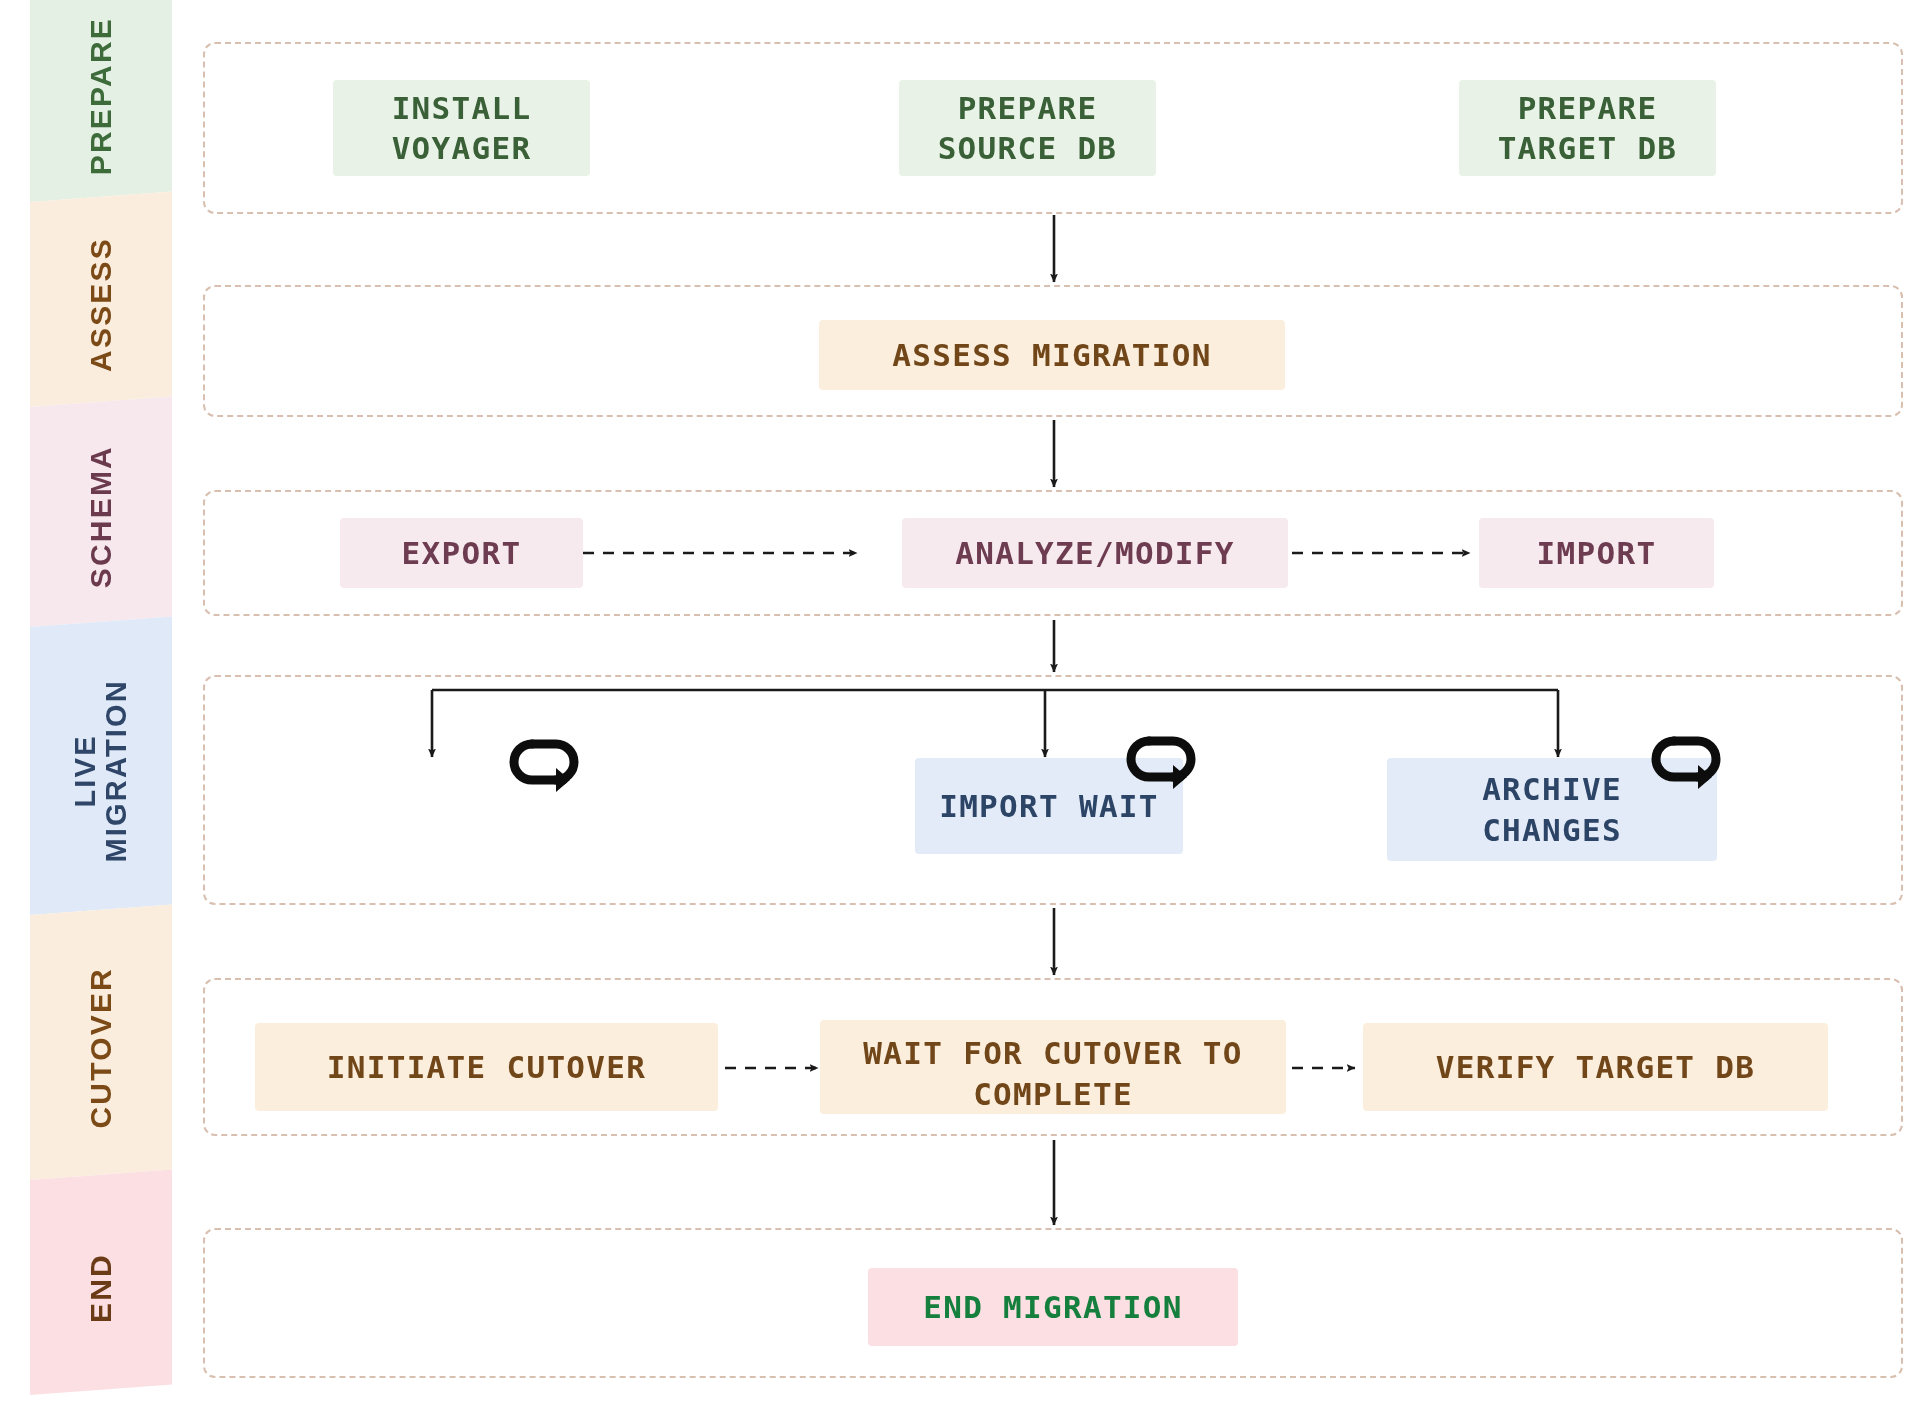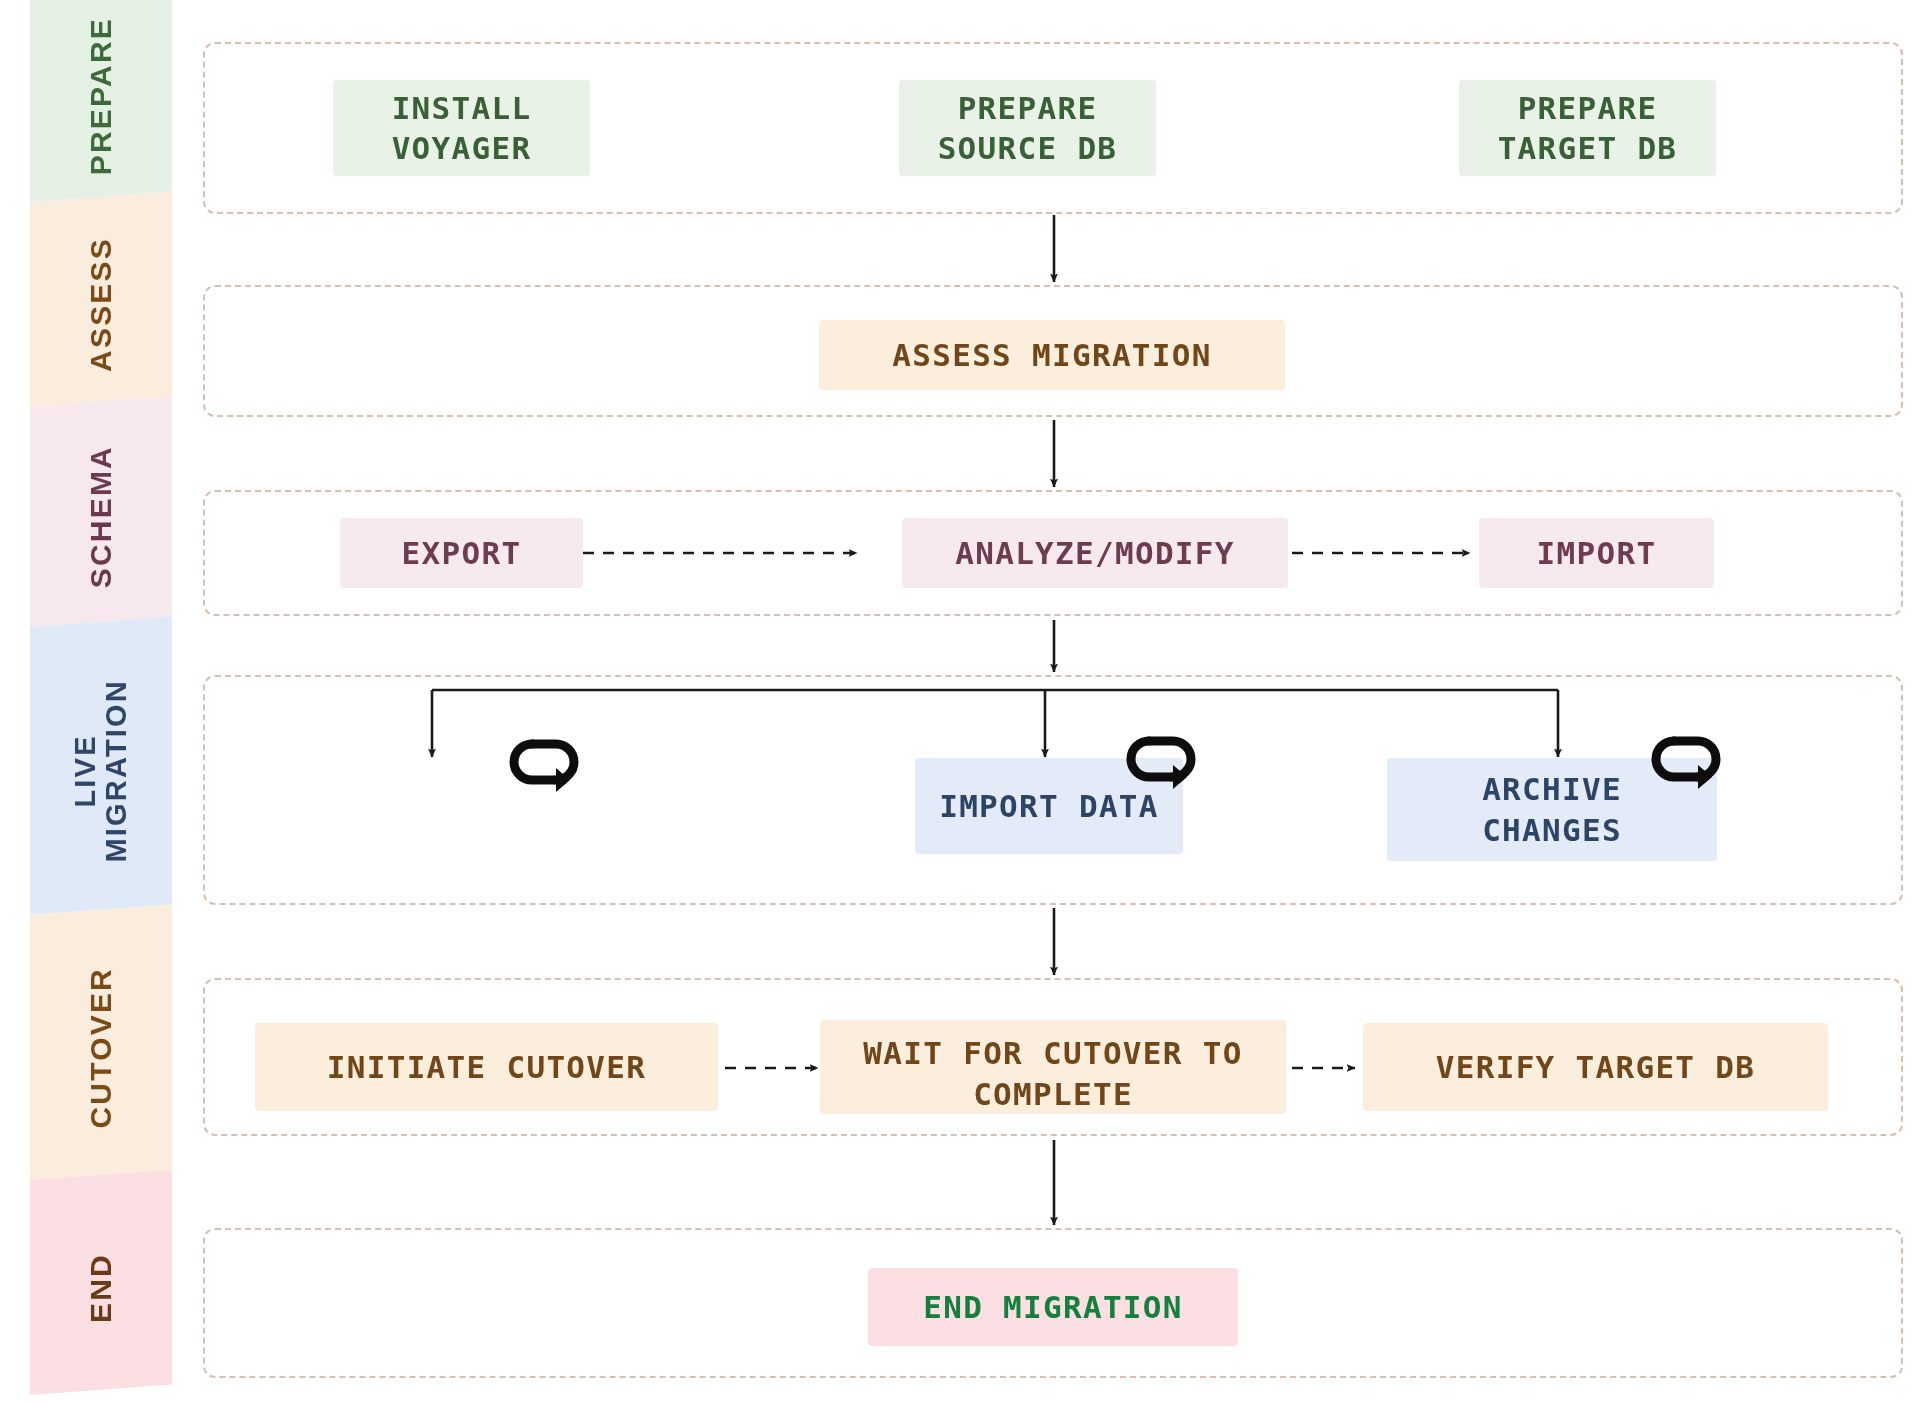--- a/index.html
+++ b/index.html
@@ -167,21 +167,21 @@
   <div class="node n-schema" style="left:866px;top:518px;width:386px;height:70px;margin-left:36px;">
     <span>ANALYZE/MODIFY</span>
   </div>
 
   <div class="node n-schema" style="left:1479px;top:518px;width:235px;height:70px;">
     <span>IMPORT</span>
   </div>
 
 
   <div class="node n-live" style="left:915px;top:758px;width:268px;height:96px;">
-    <span>IMPORT DATA</span>
+    <span>IMPORT WAIT</span>
   </div>
 
   <div class="node n-live" style="left:1387px;top:758px;width:330px;height:103px;">
     <span>ARCHIVE
 CHANGES</span>
   </div>
 
   <svg class="svg-layer" viewBox="0 0 1921 1405" xmlns="http://www.w3.org/2000/svg">
 
     <g transform="translate(516,736)">

